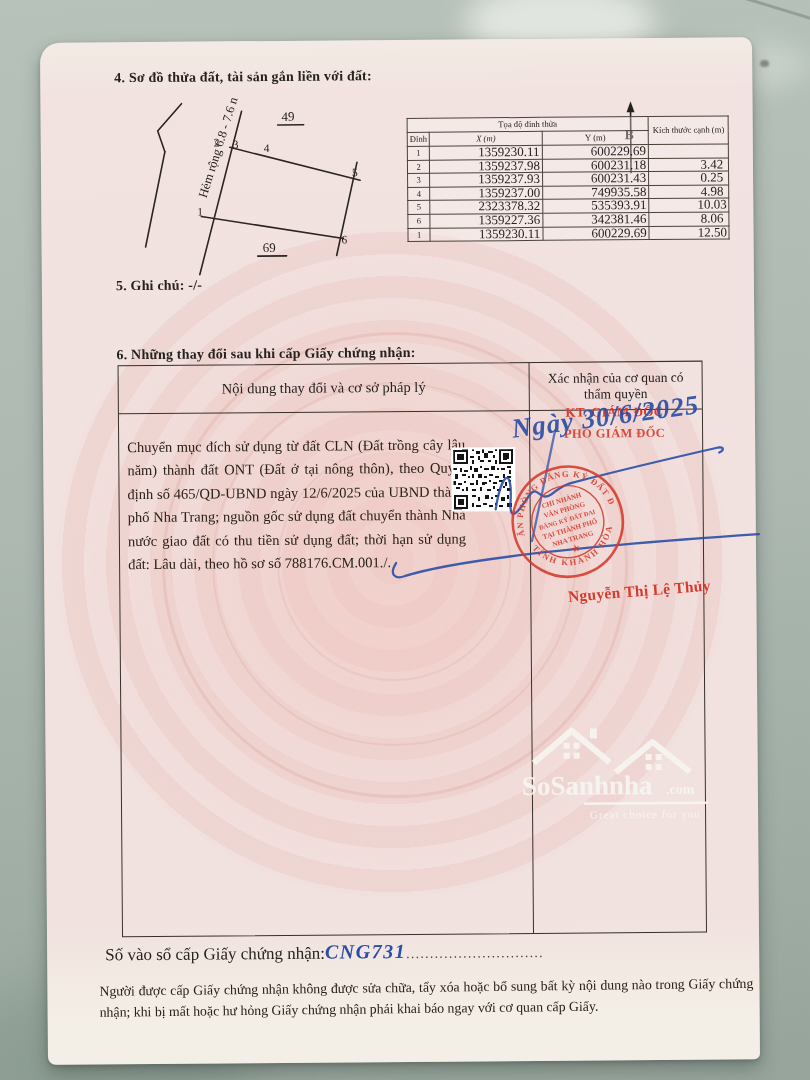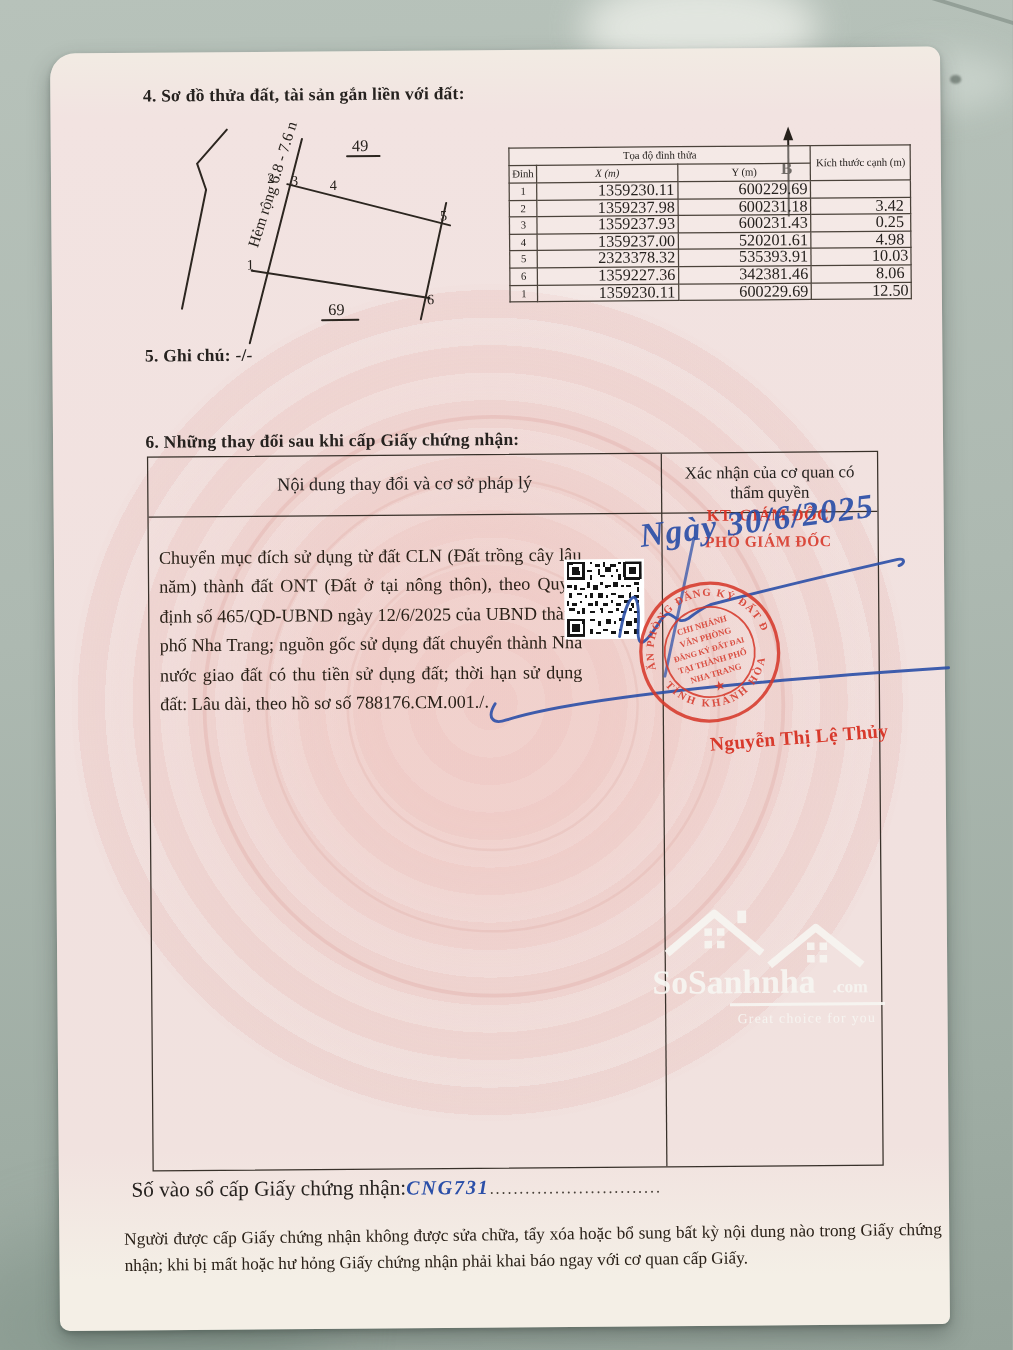--- a/index.html
+++ b/index.html
@@ -46,21 +46,21 @@
   .qr{left:408px;top:408px;width:64px;height:64px;background:#fff;padding:2px;box-sizing:border-box;}
 
   .red{color:#d83a2c;}
   .kt{left:485px;top:366px;width:173px;text-align:center;font-weight:bold;font-size:13px;letter-spacing:.4px;}
   .pho{left:485px;top:388px;width:173px;text-align:center;font-weight:bold;font-size:12.5px;letter-spacing:.4px;opacity:.9;}
   .hand{font-style:italic;color:#2b4fa8;}
   .hand-date{left:468px;top:360px;width:240px;font-size:27px;transform:rotate(-7deg);letter-spacing:1px;opacity:.92;font-weight:bold;}
   .signer{left:505px;top:544px;width:180px;text-align:center;font-weight:bold;font-size:15.5px;transform:rotate(-4deg);letter-spacing:.3px;}
 
   .book{left:58px;top:900px;font-size:17px;}
-  .book .val{color:#2b4fa8;font-weight:bold;font-style:italic;font-size:16px;letter-spacing:1.5px;}
+  .book .val{color:#2b4fa8;font-weight:bold;font-style:italic;font-size:20px;letter-spacing:1.5px;}
   .book .dots{letter-spacing:1.5px;color:#4a423a;font-size:13px;}
   .footer{left:52px;top:938px;width:654px;font-size:13.8px;line-height:20.5px;text-align:justify;color:#2a2118;transform:rotate(-.25deg);}
 
   svg text{font-family:"Liberation Serif", serif;}
   .wm{opacity:.93;}
 </style>
 </head>
 <body>
 
 <div class="floor">
@@ -133,21 +133,21 @@
         </tr>
     <tr>
           <td>3</td>
           <td class="num">1359237.93</td>
           <td class="num">600231.43</td>
           <td class="num">0.25</td>
         </tr>
     <tr>
           <td>4</td>
           <td class="num">1359237.00</td>
-          <td class="num">520201.61</td>
+          <td class="num">749935.58</td>
           <td class="num">4.98</td>
         </tr>
     <tr>
           <td>5</td>
           <td class="num">2323378.32</td>
           <td class="num">535393.91</td>
           <td class="num">10.03</td>
         </tr>
     <tr>
           <td>6</td>

